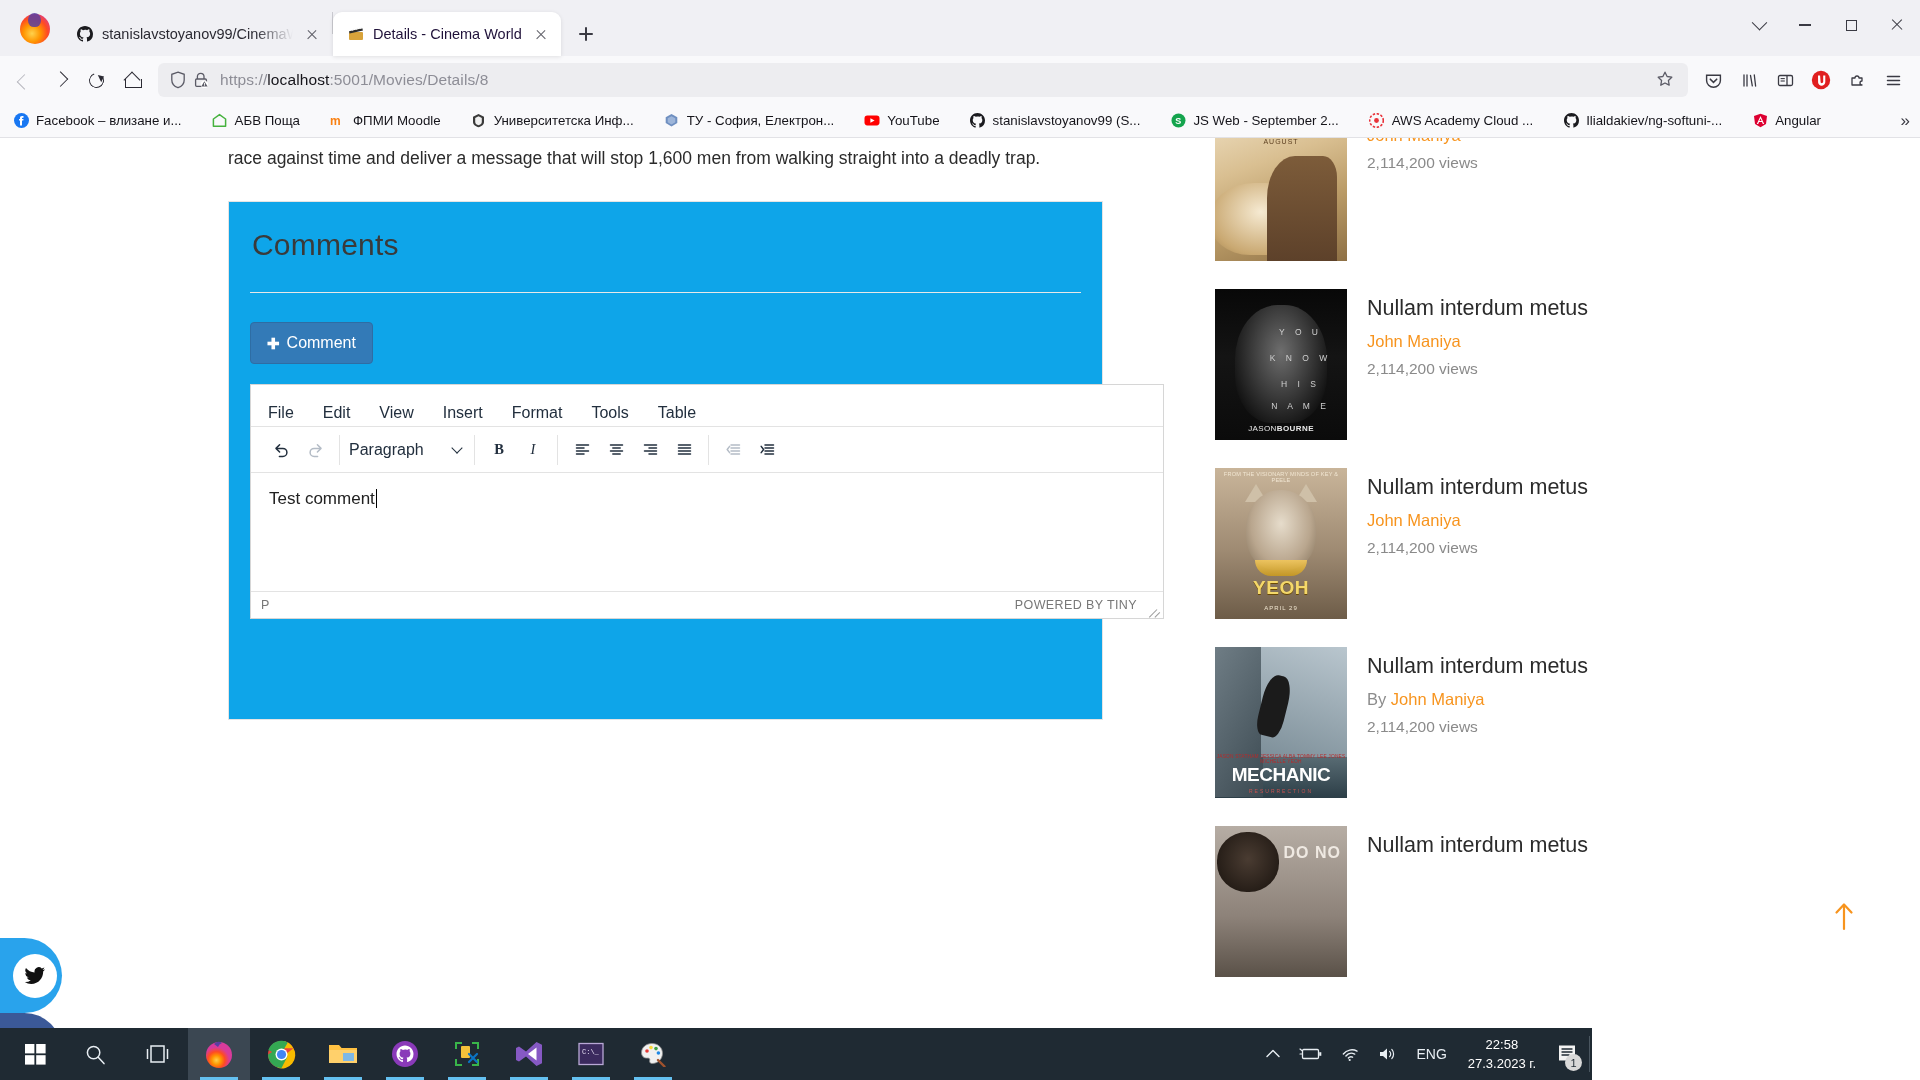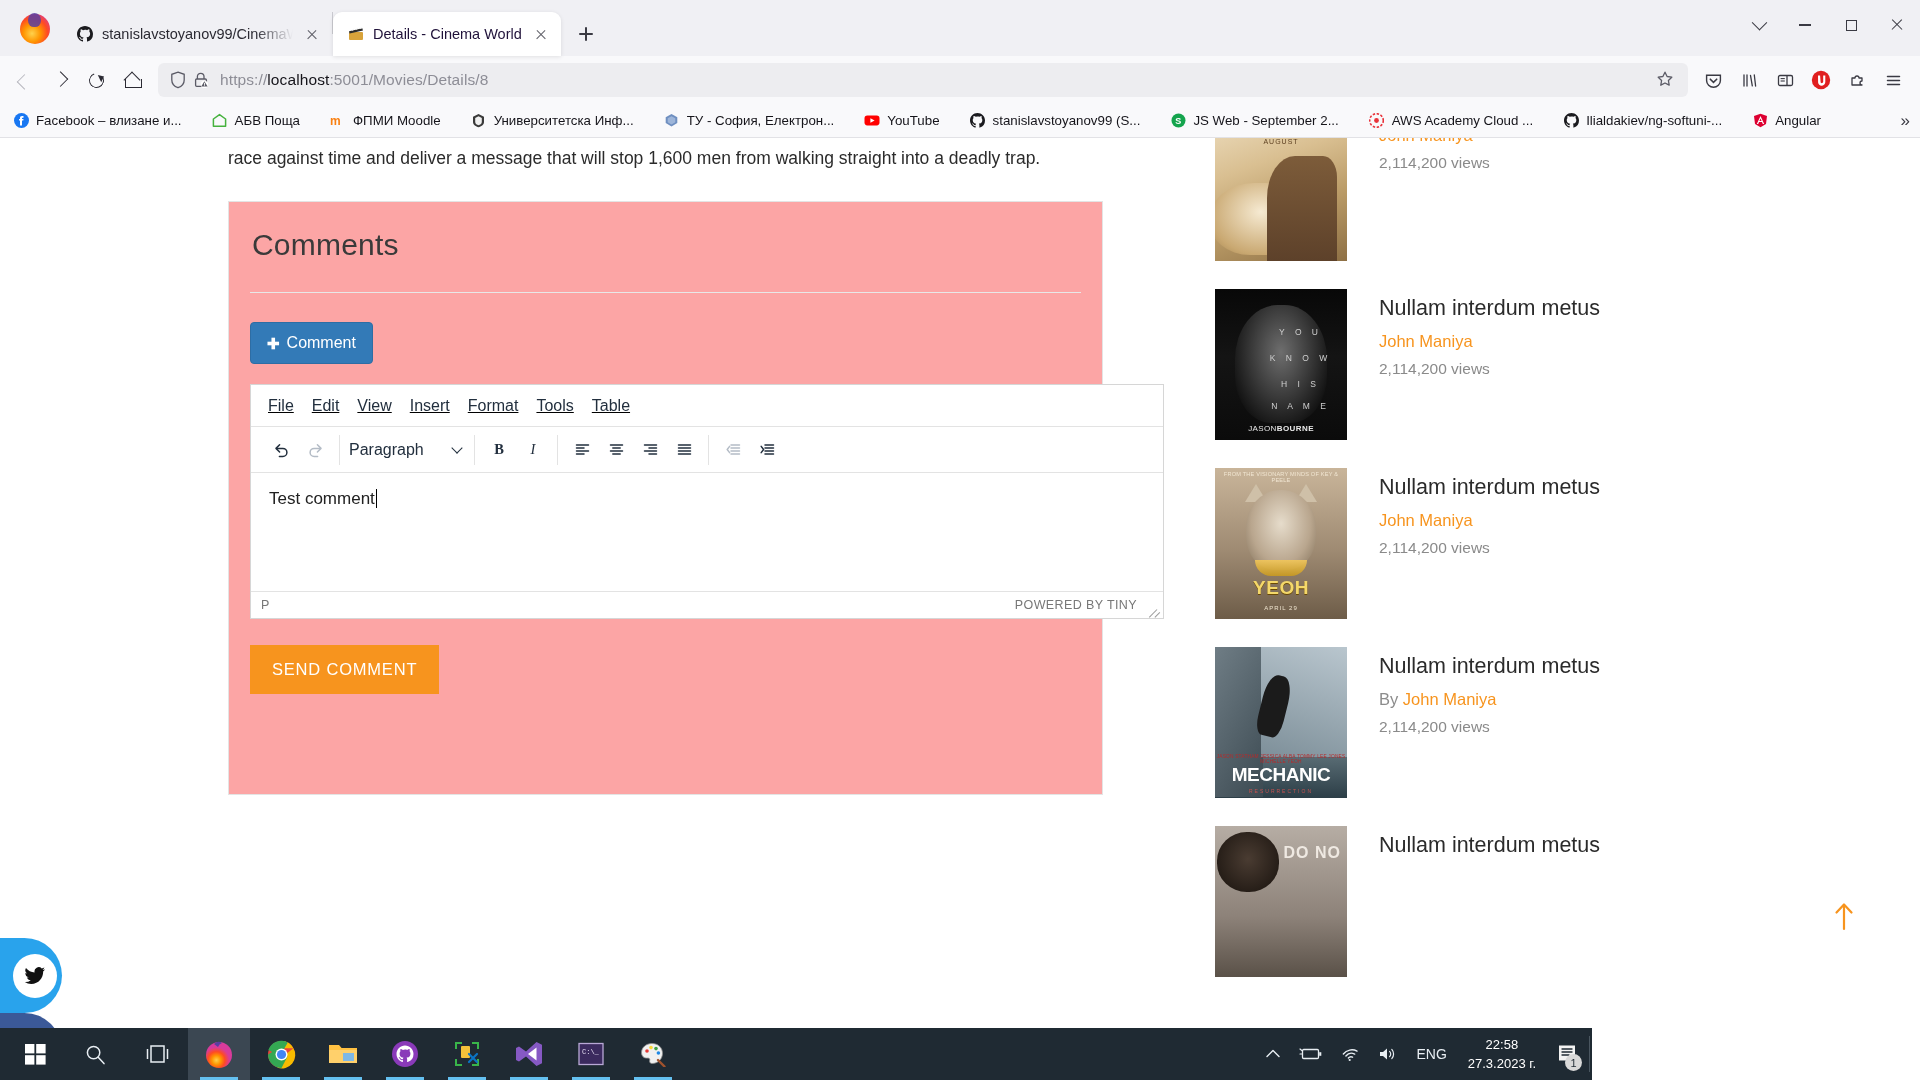--- a/index.html
+++ b/index.html
@@ -121,21 +121,21 @@
 
   .content-wrap { display: flex; padding: 0; }
   .main-col { width: 1215px; padding-left: 228px; padding-top: 6px; }
 
   .desc-text {
     font-size: 17.5px; color: #2b2b2b; line-height: 1.6;
     padding-left: 0px; width: 960px;
   }
 
   .card {
-    width: 875px; border: 1px solid #e4e4e4; background:#fca5a5;
+    width: 875px; border: 1px solid #e4e4e4; background:#0ea5e9;
     margin-top: 29px; padding: 26px 21px 10px 21px;
   }
   .card h2 {
     font-size: 30px; font-weight: 400; color: #3a3a3a; letter-spacing: .2px;
     padding: 0 0 0 2px;
   }
   .card hr { border: none; border-top: 1px solid #e8e8e8; margin: 30px 0 0 0; }
 
   .btn-comment {
     margin-top: 29px; display: inline-flex; align-items: center; gap: 7px;
@@ -143,22 +143,22 @@
     font-size: 16px; padding: 11px 16px; border-radius: 4px;
   }
   .btn-comment .plus { font-size: 15px; font-weight: 700; line-height: 1; }
 
   
   .tiny {
     margin-top: 20px; border: 1px solid #d6d6d6; background: #fff;
     width: 914px;
   }
   .tiny-menubar {
-    display: flex; align-items: center; gap: 0px; height: 42px;
-    border-bottom: 1px solid #e3e3e3; padding: 0 8px; text-decoration: underline;
+    display: flex; align-items: flex-end; gap: 11px; height: 42px;
+    border-bottom: 1px solid #e3e3e3; padding: 0 8px;
   }
   .tiny-menubar .mi { font-size: 16px; color: #222f3e; padding: 4px 9px; border-radius: 3px; }
   .tiny-toolbar {
     display: flex; align-items: center; height: 46px; padding: 0 6px;
     border-bottom: 1px solid #e3e3e3;
   }
   .tb-grp { display: flex; align-items: center; height: 30px; padding: 0 7px; }
   .tb-sep { width: 1px; height: 30px; background: #e3e3e3; }
   .tbtn { width: 34px; height: 34px; display:flex; align-items:center; justify-content:center; border-radius:3px; }
   .tbtn svg { display:block; }
@@ -189,21 +189,21 @@
   .btn-send {
     margin-top: 26px; background: #f7941e; color: #fff; border: none;
     font-size: 16.5px; letter-spacing: .8px; padding: 15px 22px; font-weight: 400;
     display:inline-block;
   }
 
   
   .side-col { width: 705px; padding-top: 0px; }
   .vitem { display: flex; gap: 20px; margin-bottom: 28px; }
   .vthumb { width: 132px; height: 151px; flex: none; overflow: hidden; position: relative; background: #222; }
-  .vmeta { padding-top: 6px; margin-left: 12px; }
+  .vmeta { padding-top: 6px; }
   .vtitle { font-size: 21.5px; color: #2b2b2b; font-weight: 400; line-height: 1.25; }
   .vauthor { font-size: 16.5px; color: #f7941e; margin-top: 10px; }
   .vauthor .by { color: #8c8c8c; }
   .vviews { font-size: 15.5px; color: #8a8a8a; margin-top: 9px; }
 
   
   .p-benhur { background:
       linear-gradient(160deg,#efe0c3 0%,#d9bf91 35%,#b99a66 65%,#8e7045 100%); }
   .p-benhur .fig { position:absolute; right:10px; bottom:0; width:70px; height:105px;
       background: linear-gradient(180deg,#7d5c3a 0%,#5d412a 100%); border-radius: 40% 20% 0 0; }
@@ -680,21 +680,20 @@
               <span>P</span>
               <span class="right">
                 <span>POWERED BY TINY</span>
                 <span class="resizer">
                     <i></i>
                   </span>
               </span>
             </div>
           </div>
 
-          <div class="btn-send">SEND COMMENT</div>
           <div style="height:90px"></div>
         </div>
       </div>
 
       <div class="side-col">
 
         <div class="vitem" style="margin-top:-28px">
           <div class="vthumb p-benhur">
 
             <div class="sub" style="top:28px">AUGUST</div>

